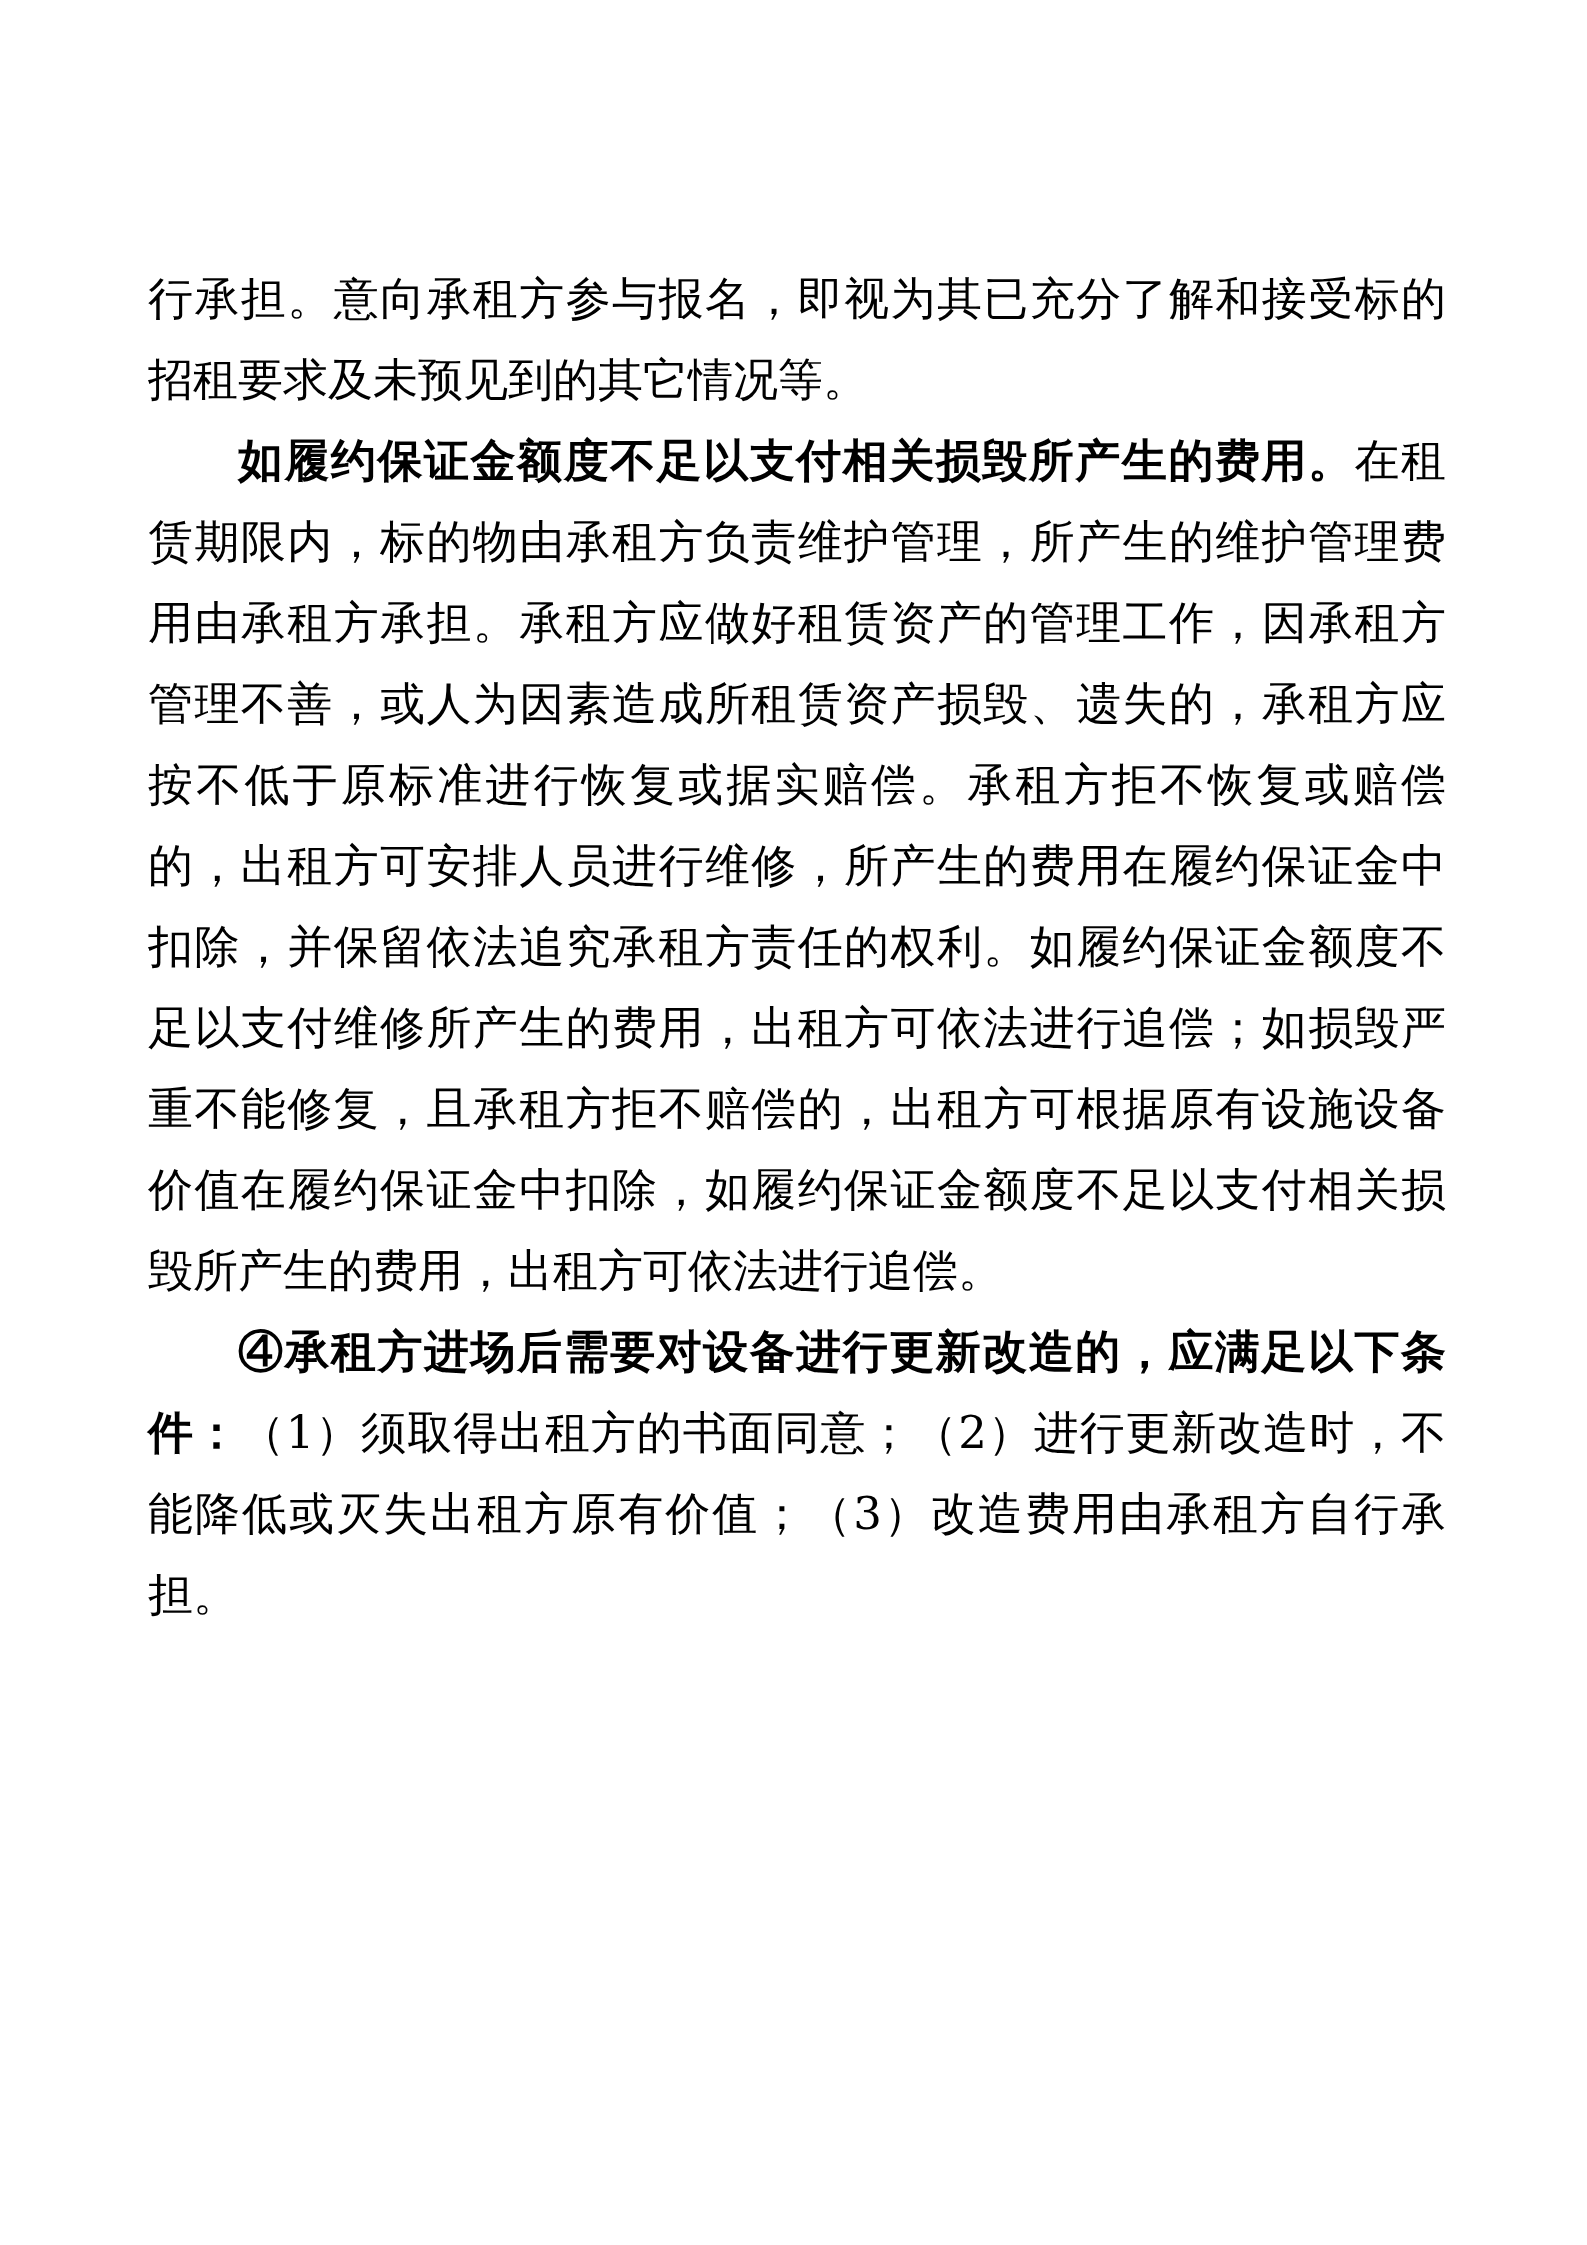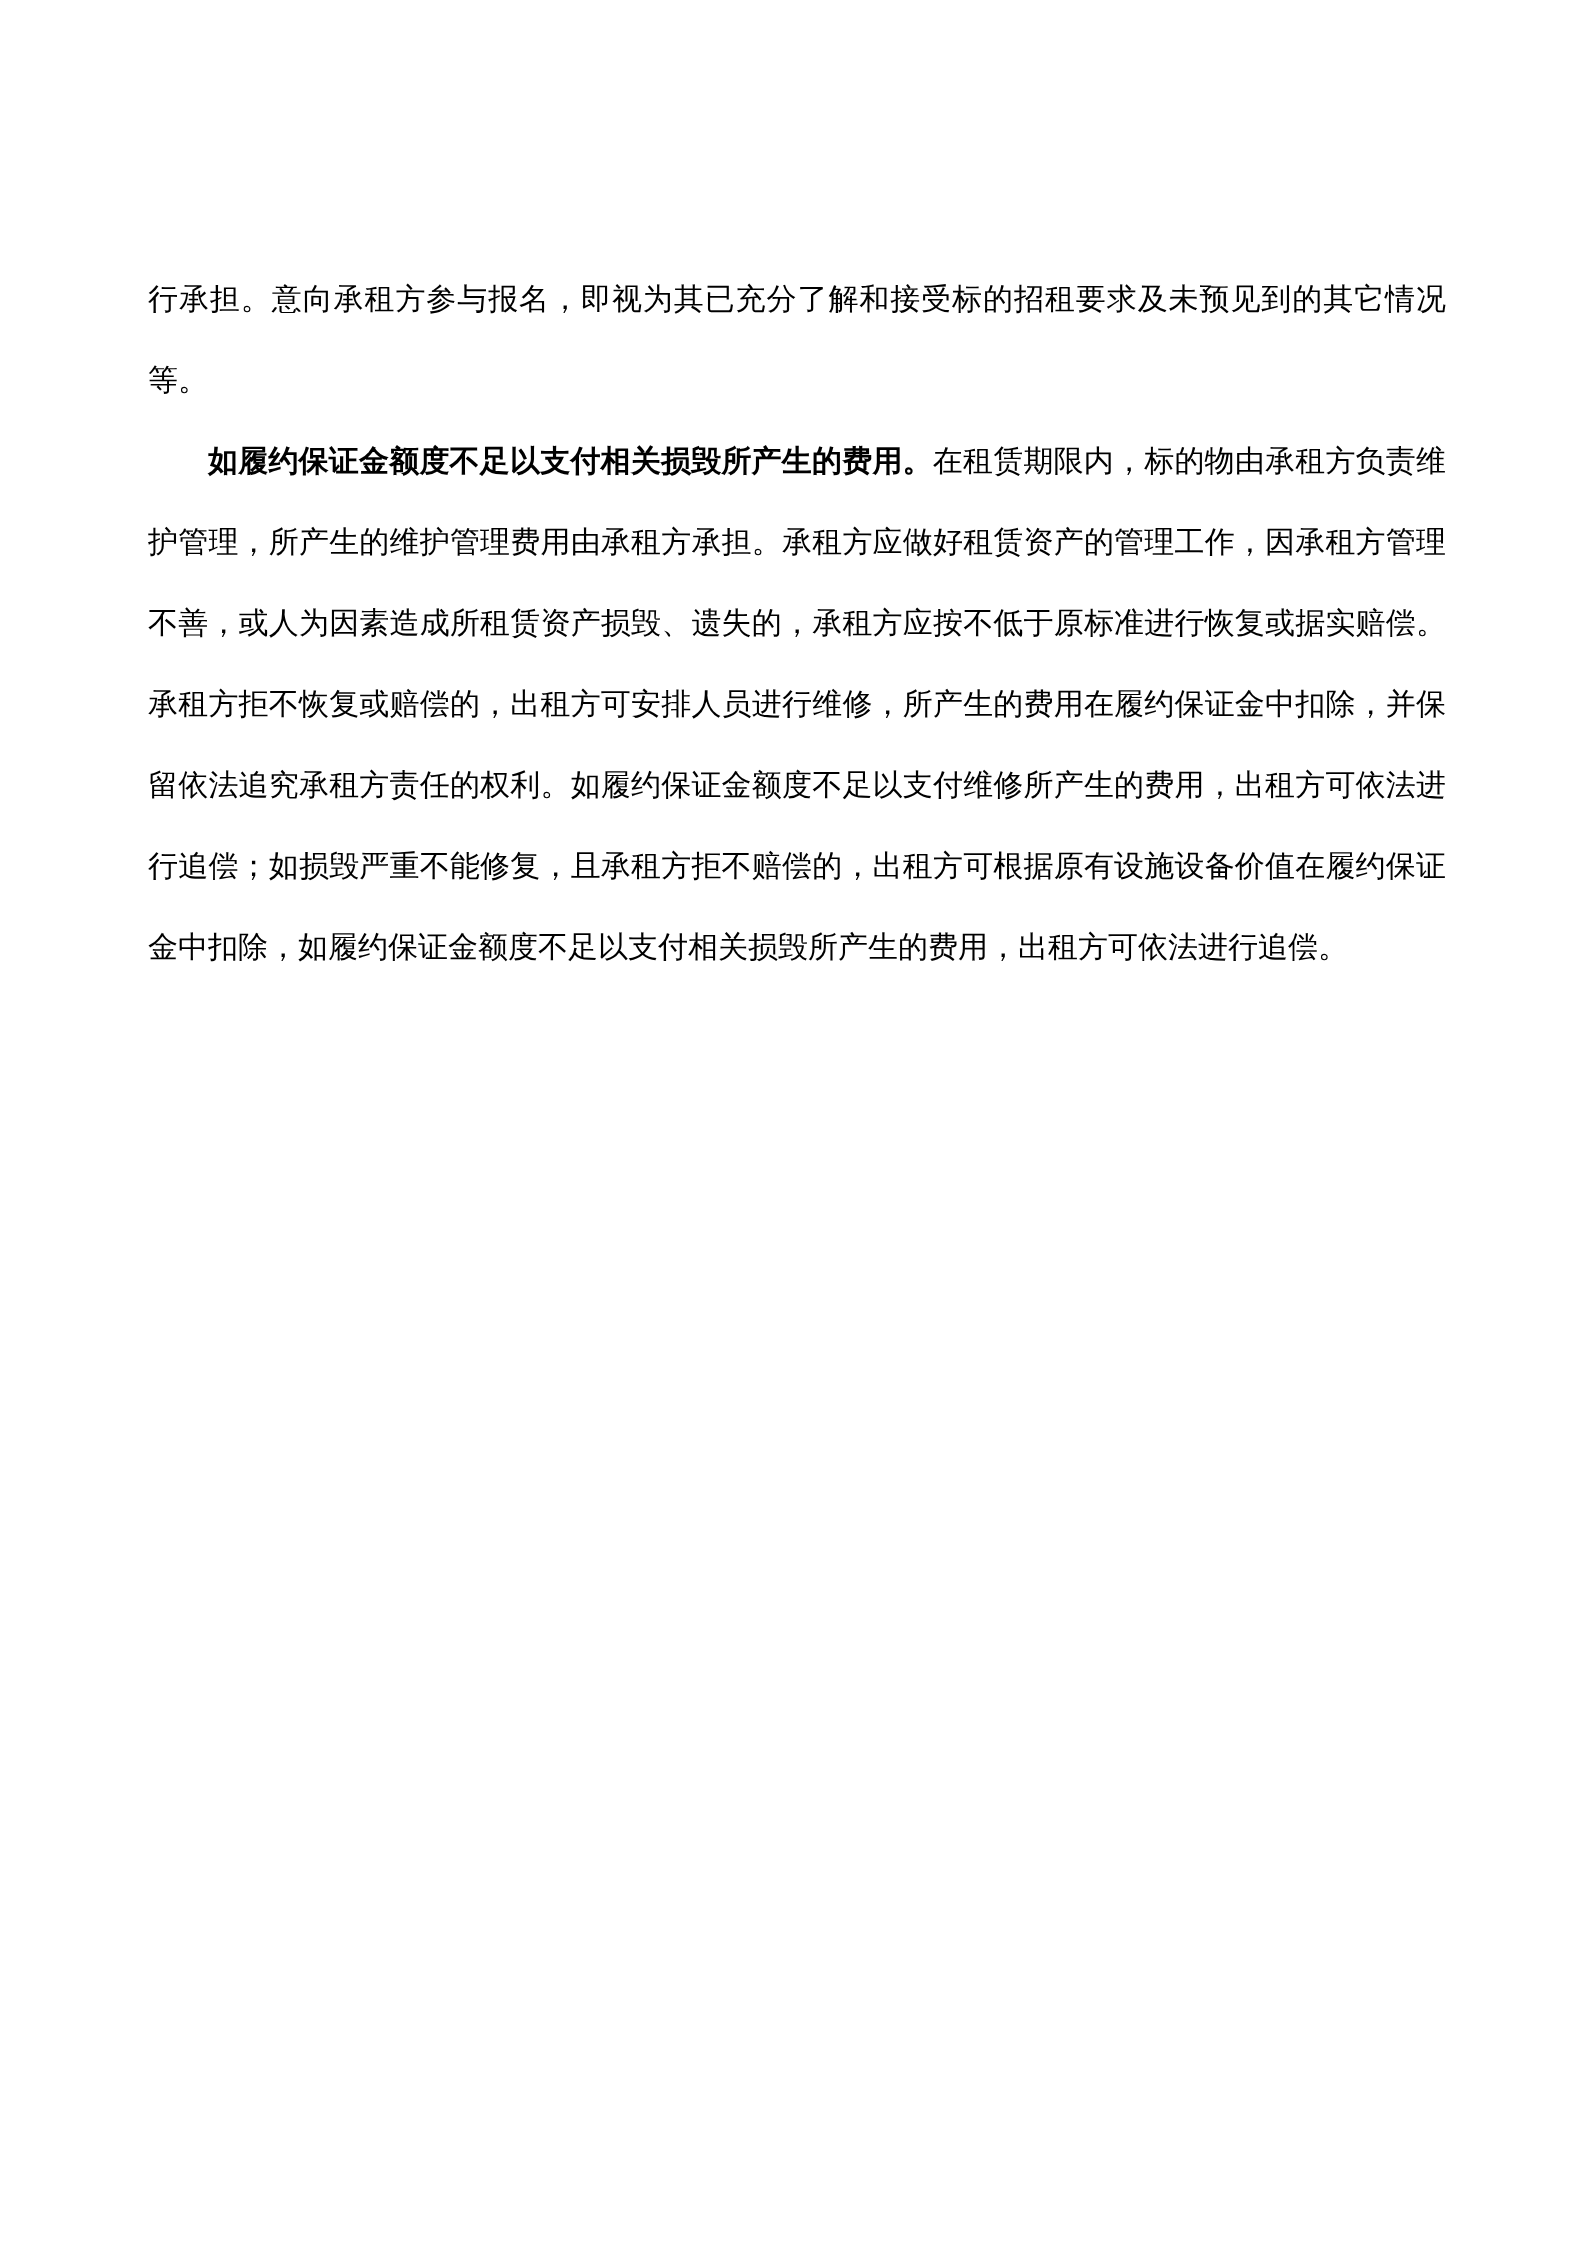--- a/index.html
+++ b/index.html
@@ -14,21 +14,21 @@
     background: #ffffff;
     overflow: hidden;
   }
   .doc-body {
     position: absolute;
     left: 148px;
     top: 258px;
     width: 1298px;
     color: #000000;
     font-family: "DejaVu Serif", "Liberation Serif", serif;
-    font-size: 30px;
+    font-size: 45px;
     line-height: 81px;
     text-align: justify;
   }
   .doc-body p {
     margin: 0;
     padding: 0;
   }
   .doc-body p.indent {
     text-indent: 2em;
   }
@@ -39,14 +39,15 @@
     font-weight: normal;
   }
 </style>
 </head>
 <body>
 
 <div class="page">
   <div class="doc-body" id="doc-body">
       <p class=""><span class="run-regular">行承担。意向承租方参与报名，即视为其已充分了解和接受标的招租要求及未预见到的其它情况等。</span></p>
       <p class="indent"><span class="run-bold">如履约保证金额度不足以支付相关损毁所产生的费用。</span><span class="run-regular">在租赁期限内，标的物由承租方负责维护管理，所产生的维护管理费用由承租方承担。承租方应做好租赁资产的管理工作，因承租方管理不善，或人为因素造成所租赁资产损毁、遗失的，承租方应按不低于原标准进行恢复或据实赔偿。承租方拒不恢复或赔偿的，出租方可安排人员进行维修，所产生的费用在履约保证金中扣除，并保留依法追究承租方责任的权利。如履约保证金额度不足以支付维修所产生的费用，出租方可依法进行追偿；如损毁严重不能修复，且承租方拒不赔偿的，出租方可根据原有设施设备价值在履约保证金中扣除，如履约保证金额度不足以支付相关损毁所产生的费用，出租方可依法进行追偿。</span></p>
+      <p class="indent"><span class="run-bold">④承租方进场后需要对设备进行更新改造的，应满足以下条件：</span><span class="run-regular">（1）须取得出租方的书面同意；（2）进行更新改造时，不能降低或灭失出租方原有价值；（3）改造费用由承租方自行承担。</span></p>
     </div>
 </div>
 
 </body></html>

